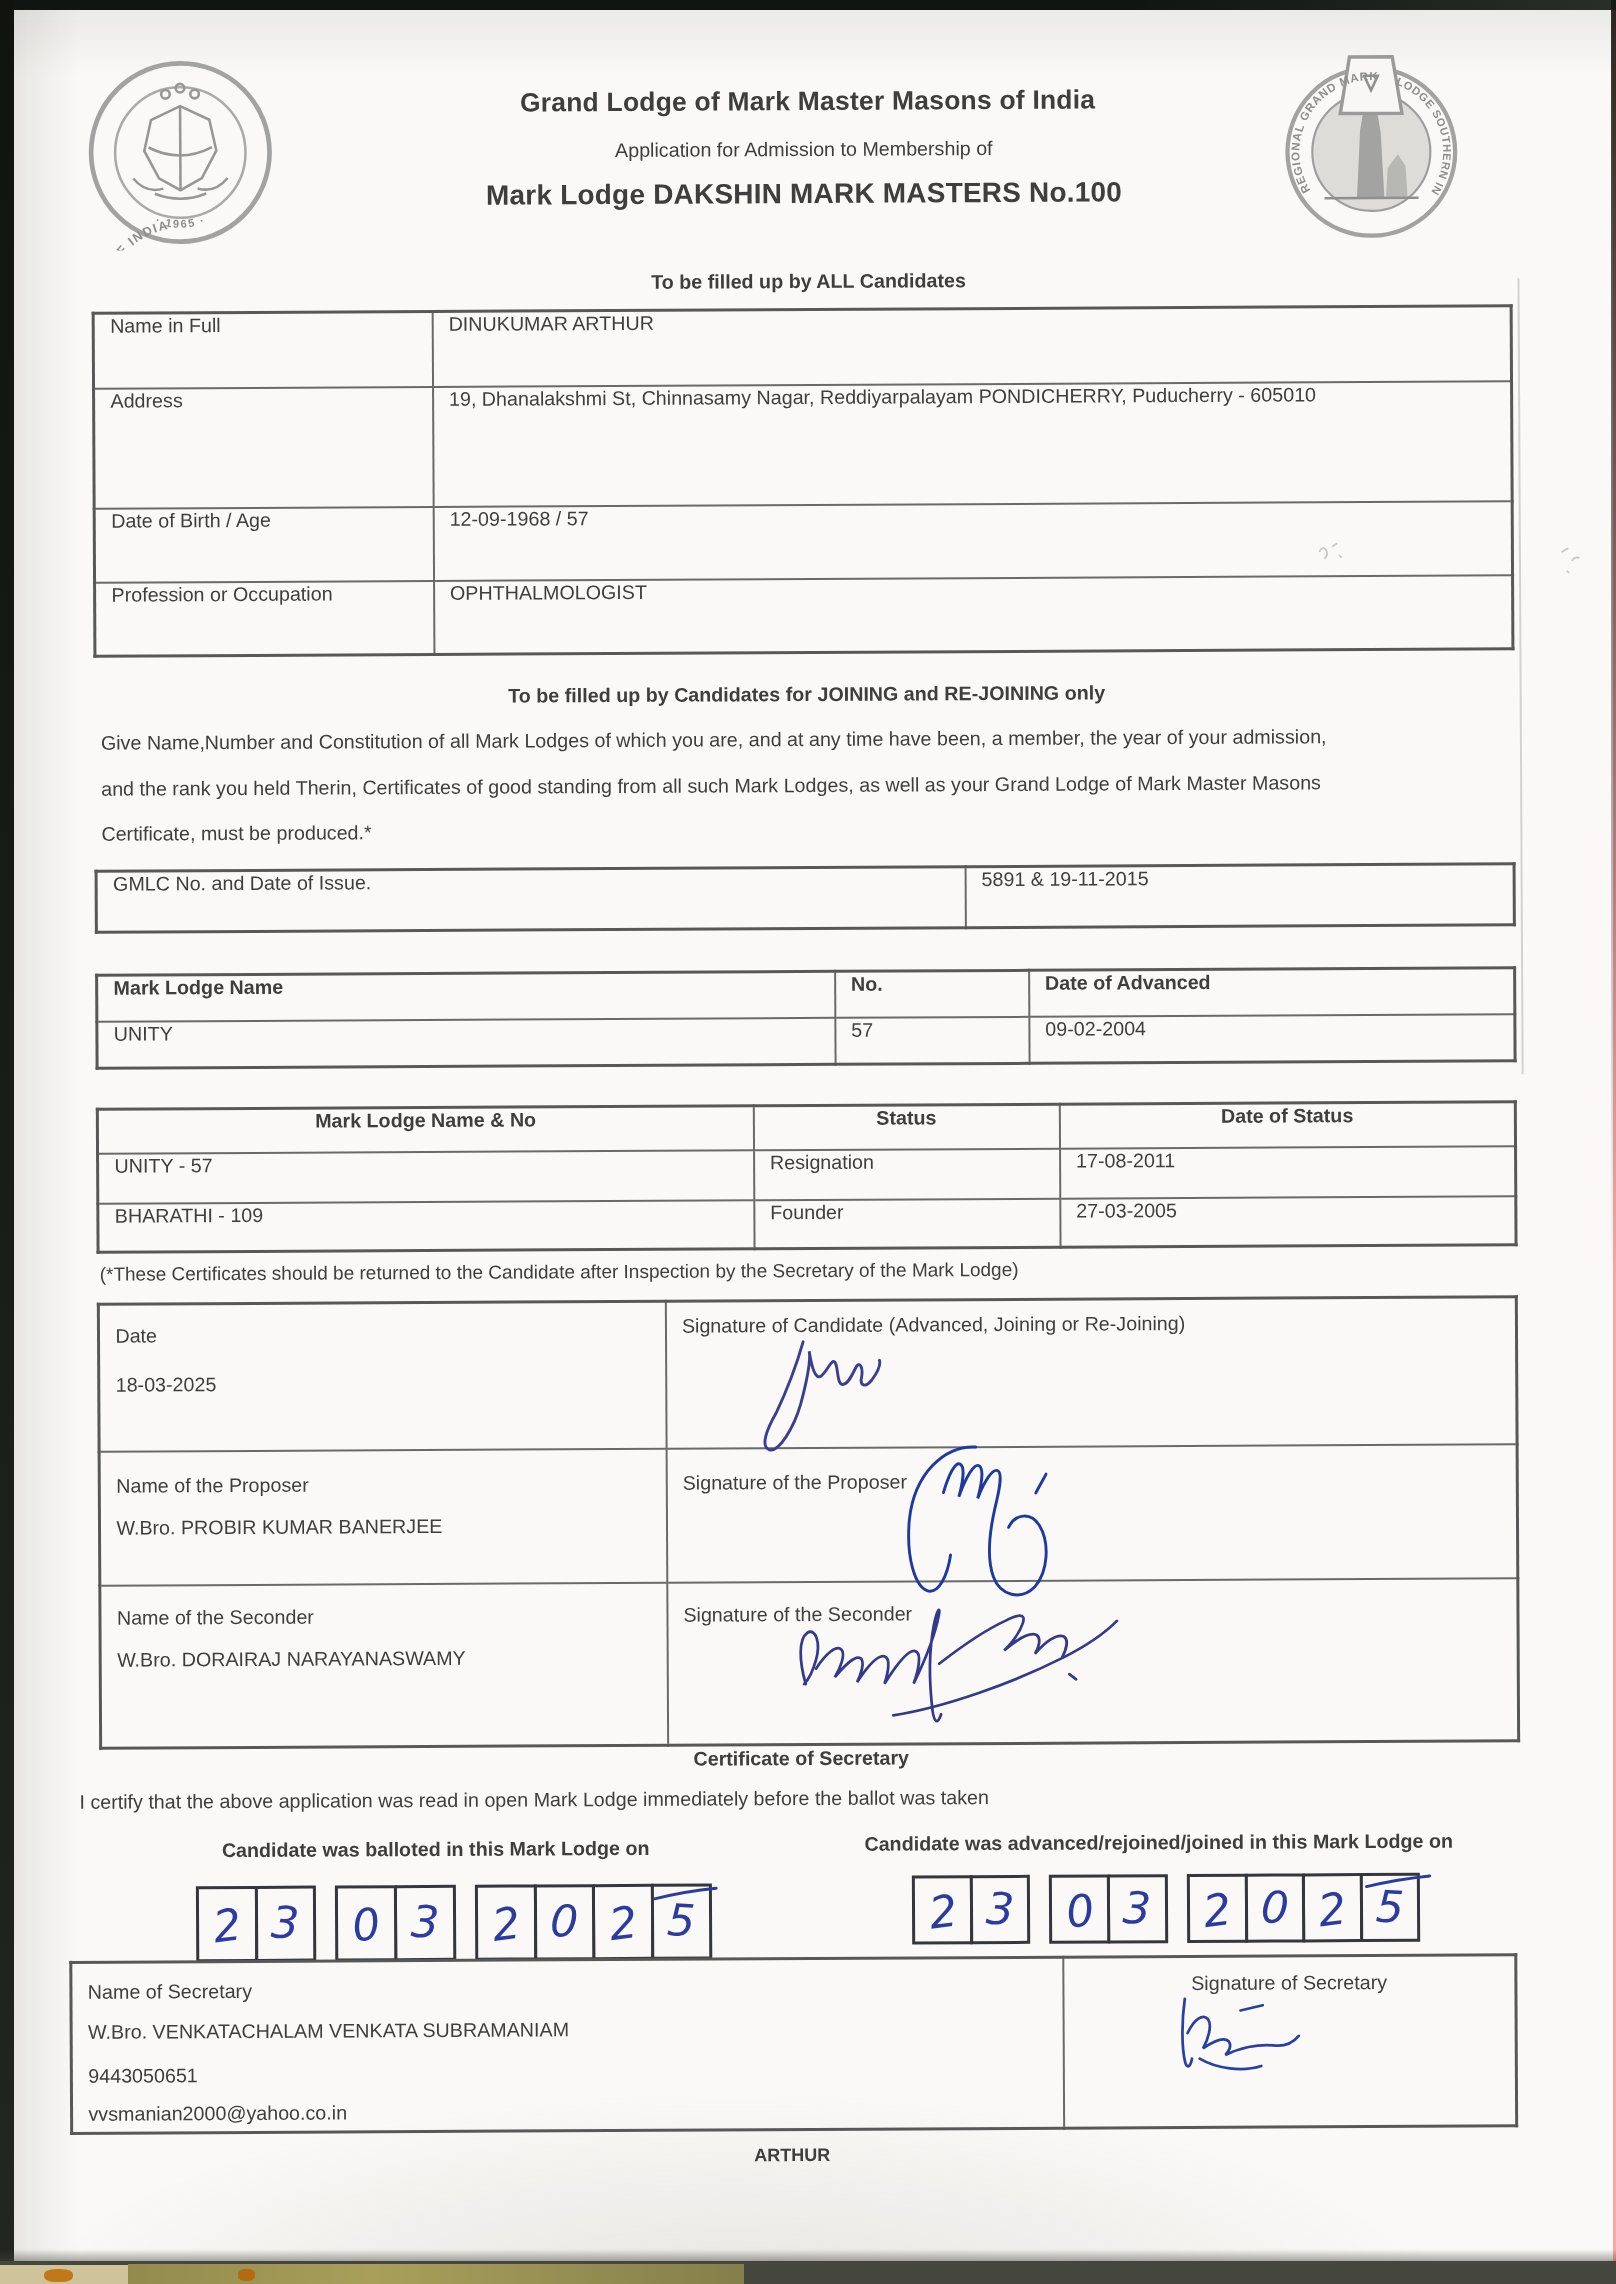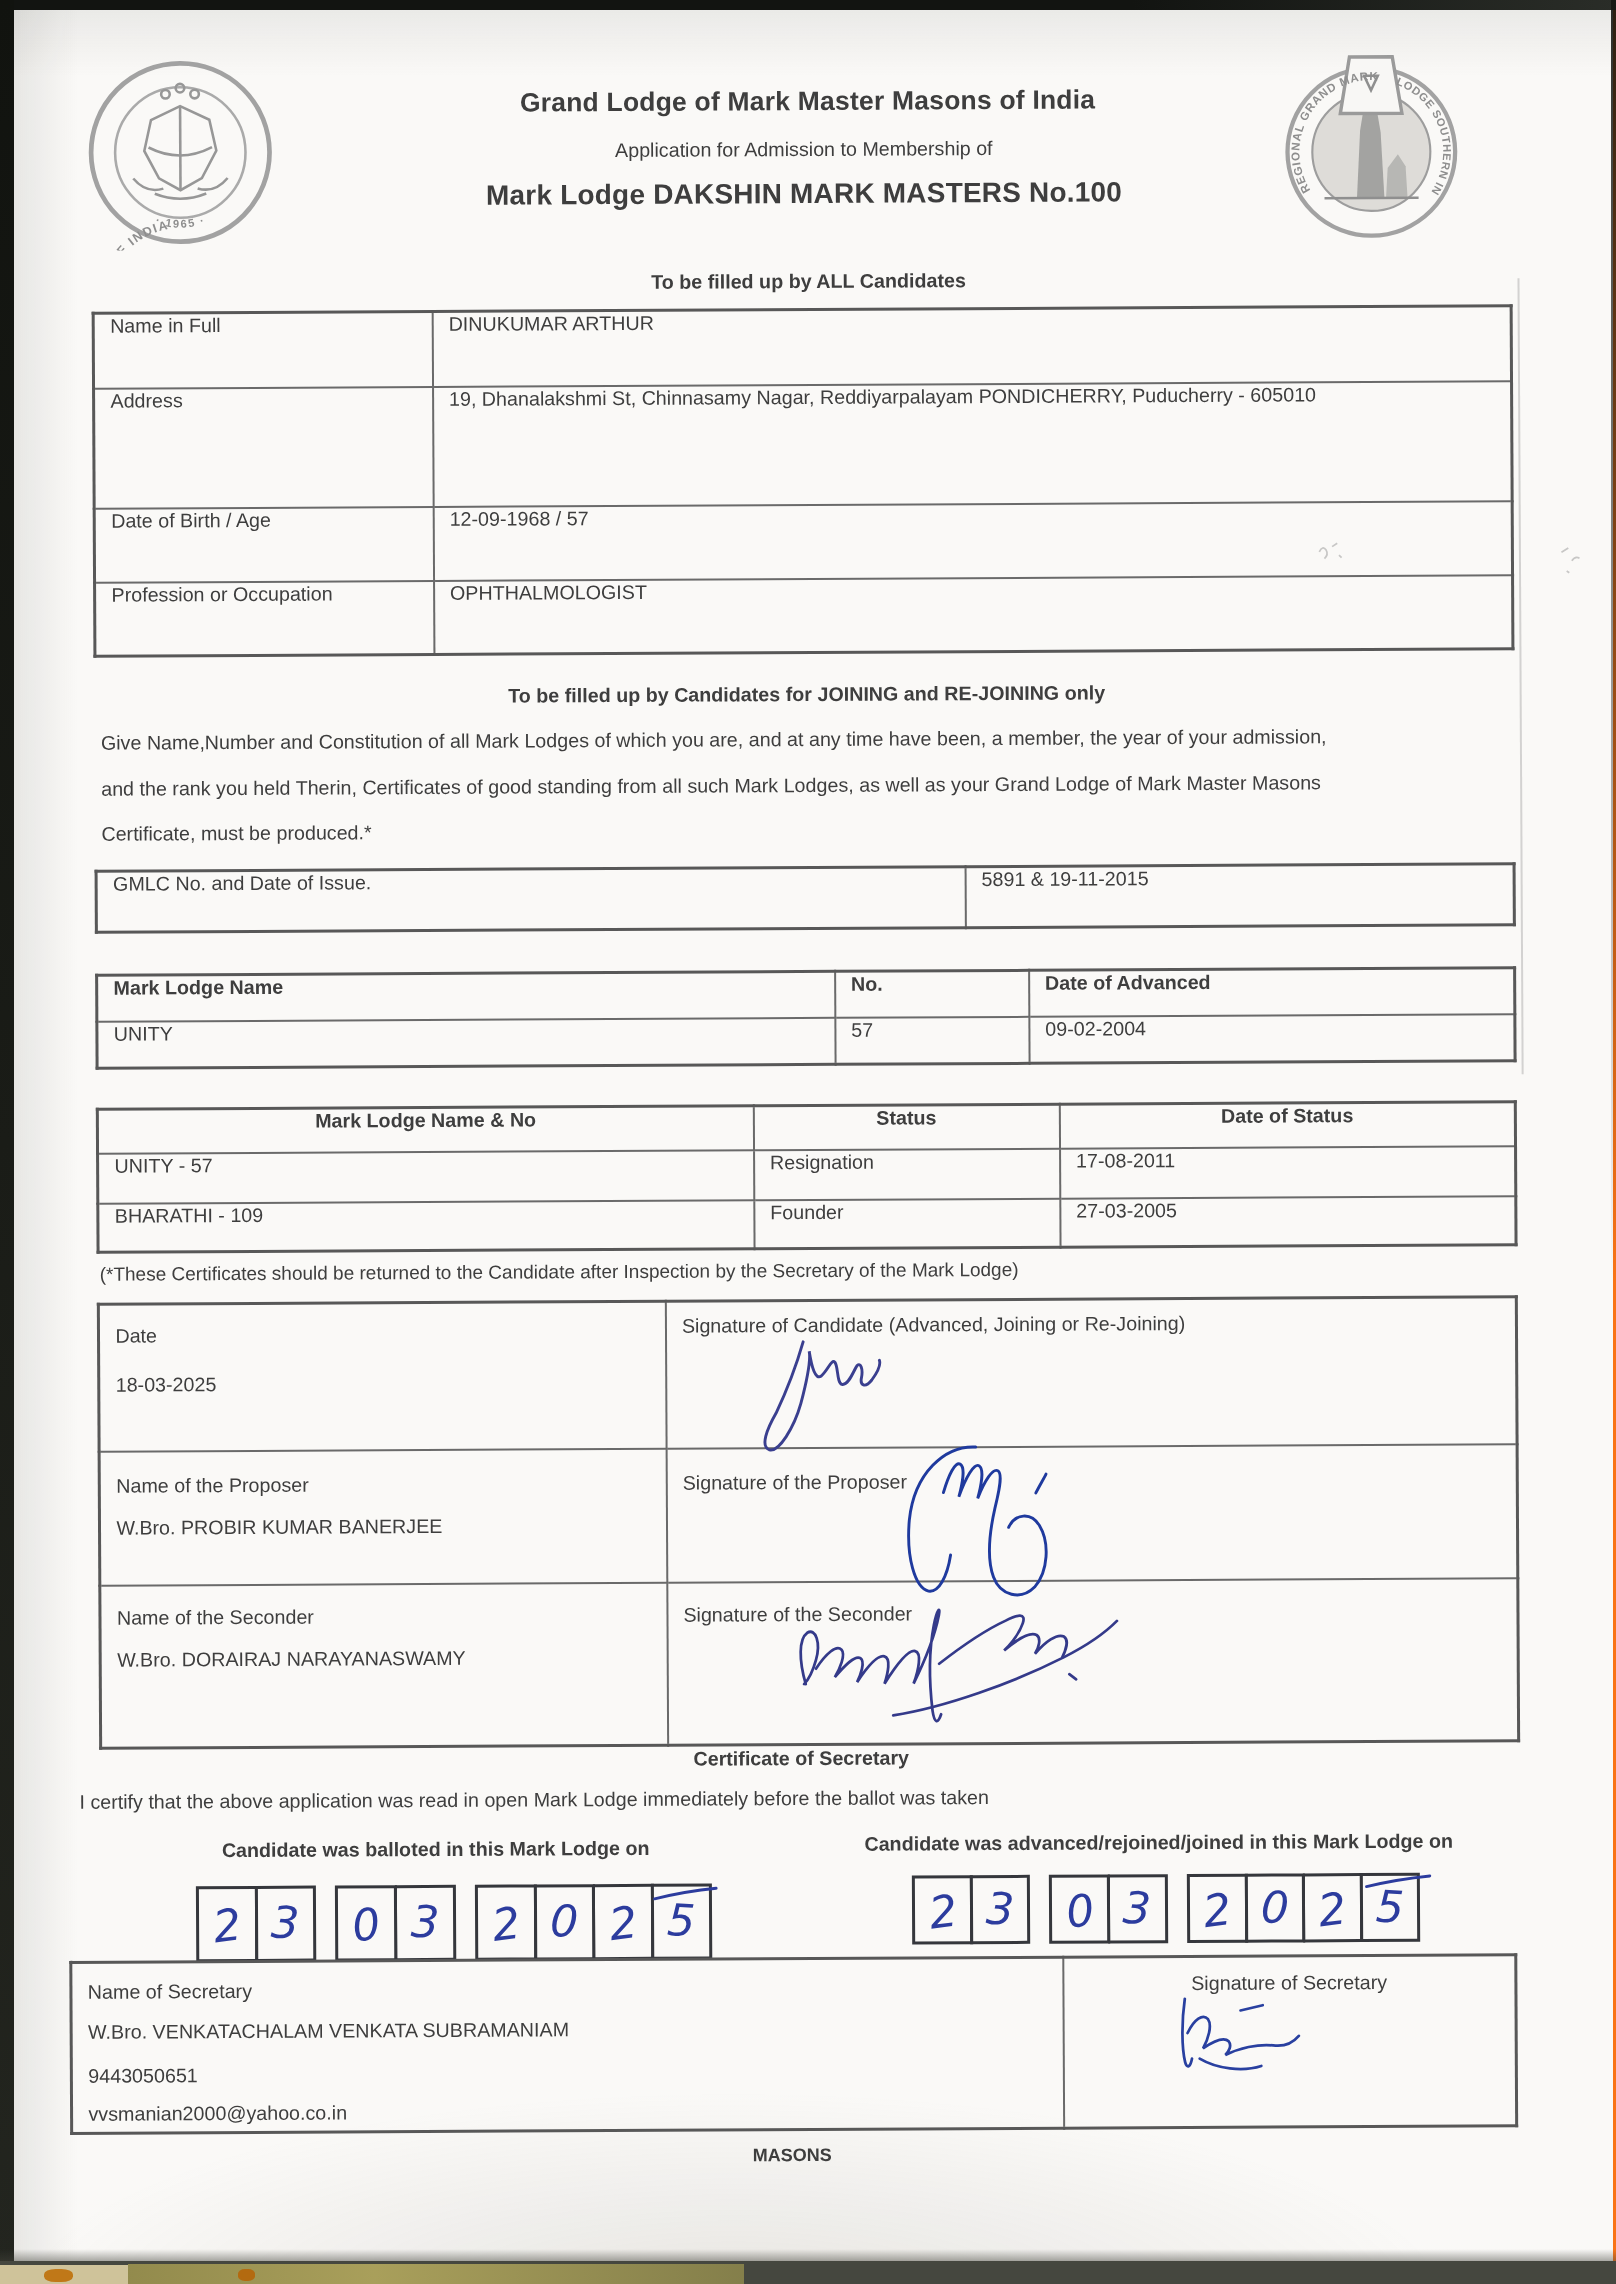--- a/index.html
+++ b/index.html
@@ -1,16 +1,16 @@
 <!DOCTYPE html>
 <html style="font-size:13.7px"><head>
 <meta charset="utf-8">
 <style>
   html,body{margin:0;padding:0;background:#111311;}
-  #photo{position:relative;width:1617px;height:2284px;background:#f97316;overflow:hidden;
+  #photo{position:relative;width:1617px;height:2284px;background:#fca5a5;overflow:hidden;
          font-family:"Liberation Sans",sans-serif;color:#3e3e3e;}
   #paper{position:absolute;left:13.7px;top:9.4px;right:4.3px;bottom:22px;
          background:
            radial-gradient(1198px 359px at 45% 102%, rgba(125,118,104,.16), transparent 60%),
            linear-gradient(to right, rgba(95,95,88,.12), transparent 4%),
            linear-gradient(to bottom, rgba(95,95,88,.10), transparent 3%),
            #faf9f7;}
   #content{position:absolute;inset:0;transform:rotate(-0.3deg);transform-origin:50% 50%;}
 
   .abs{position:absolute;}
@@ -335,21 +335,21 @@
           <div class="cellline" style="margin-top:20.5px;">9443050651</div>
           <div class="cellline" style="margin-top:15.4px;">vvsmanian2000@yahoo.co.in</div>
         </td>
         <td style="padding-top:13.7px;text-align:center;">
           <div>Signature of Secretary</div>
         </td>
       </tr>
     </tbody>
       </table>
 
-    <div class="abs ctr b" style="left:787px;top:2145px;font-size:18px;">MASONS</div>
+    <div class="abs ctr b" style="left:787px;top:2145px;font-size:18px;">ARTHUR</div>
 
     <svg class="abs" style="left:0;top:0;pointer-events:none;" width="1617" height="2284" viewBox="0 0 1889 2669">
 
       <g fill="none" stroke="#3a3f8f" stroke-width="3.4" stroke-linecap="round">
         <path d="M937,1568 C930,1592 917,1626 905,1651 C894,1670 886,1690 897,1694 C908,1697 926,1668 934,1640 C941,1614 946,1589 944,1579 C947,1598 951,1613 958,1608 C966,1601 970,1588 974,1592 C978,1597 976,1616 982,1618 C990,1620 996,1601 1000,1596 C1004,1592 1007,1600 1005,1610 C1003,1619 1009,1623 1017,1613 C1023,1605 1028,1596 1026,1590"></path>
       </g>
 
       <g fill="none" stroke="#1f3a9e" stroke-width="3.4" stroke-linecap="round">
         <path d="M1138,1692 C1102,1690 1066,1722 1060,1777 C1056,1820 1066,1856 1082,1860 C1094,1862 1104,1843 1108,1818"></path>
         <path d="M1100,1745 C1106,1725 1114,1708 1120,1712 C1126,1716 1122,1736 1118,1750 C1126,1728 1136,1710 1142,1714 C1148,1718 1144,1738 1140,1752 C1148,1732 1158,1716 1164,1720 C1170,1724 1164,1748 1160,1764 C1154,1790 1150,1822 1158,1844 C1166,1866 1190,1872 1206,1856 C1222,1838 1224,1804 1212,1784 C1202,1768 1184,1770 1176,1786"></path>

